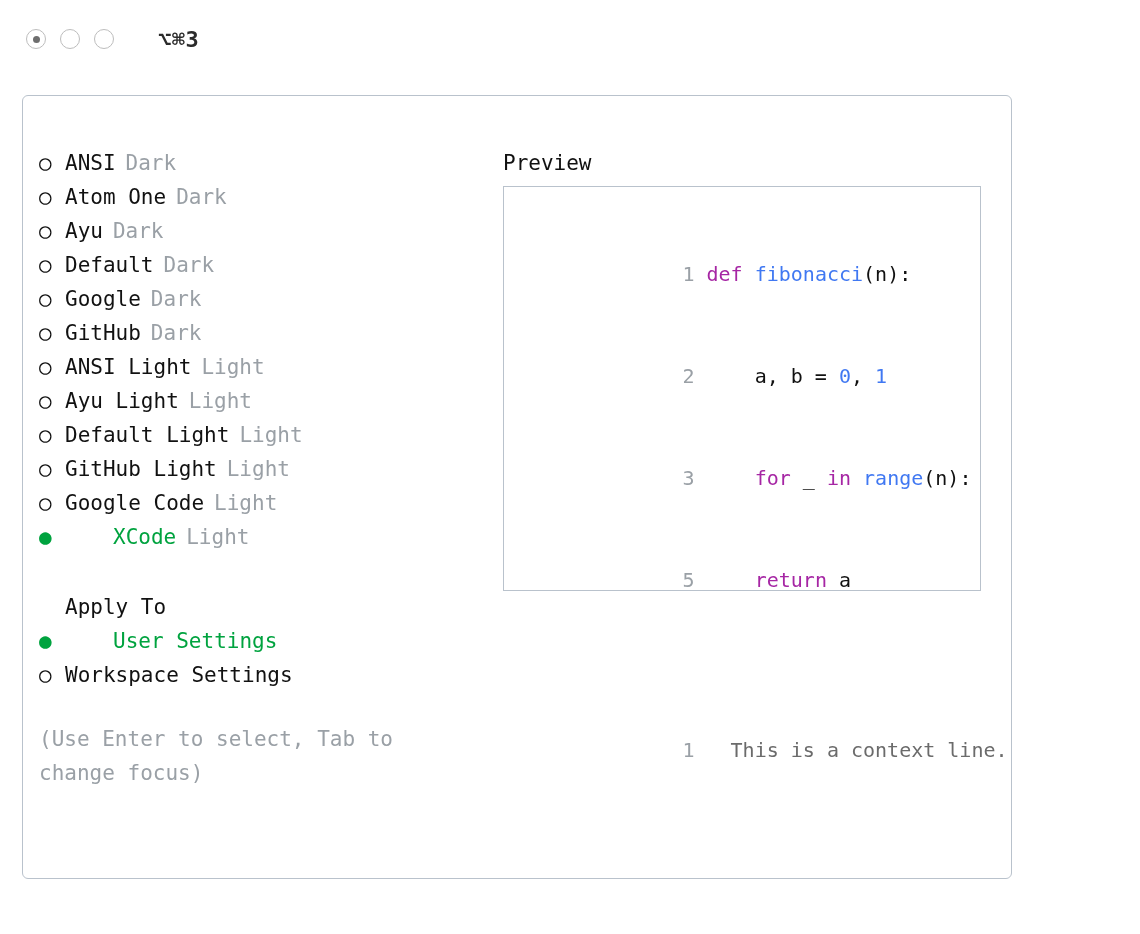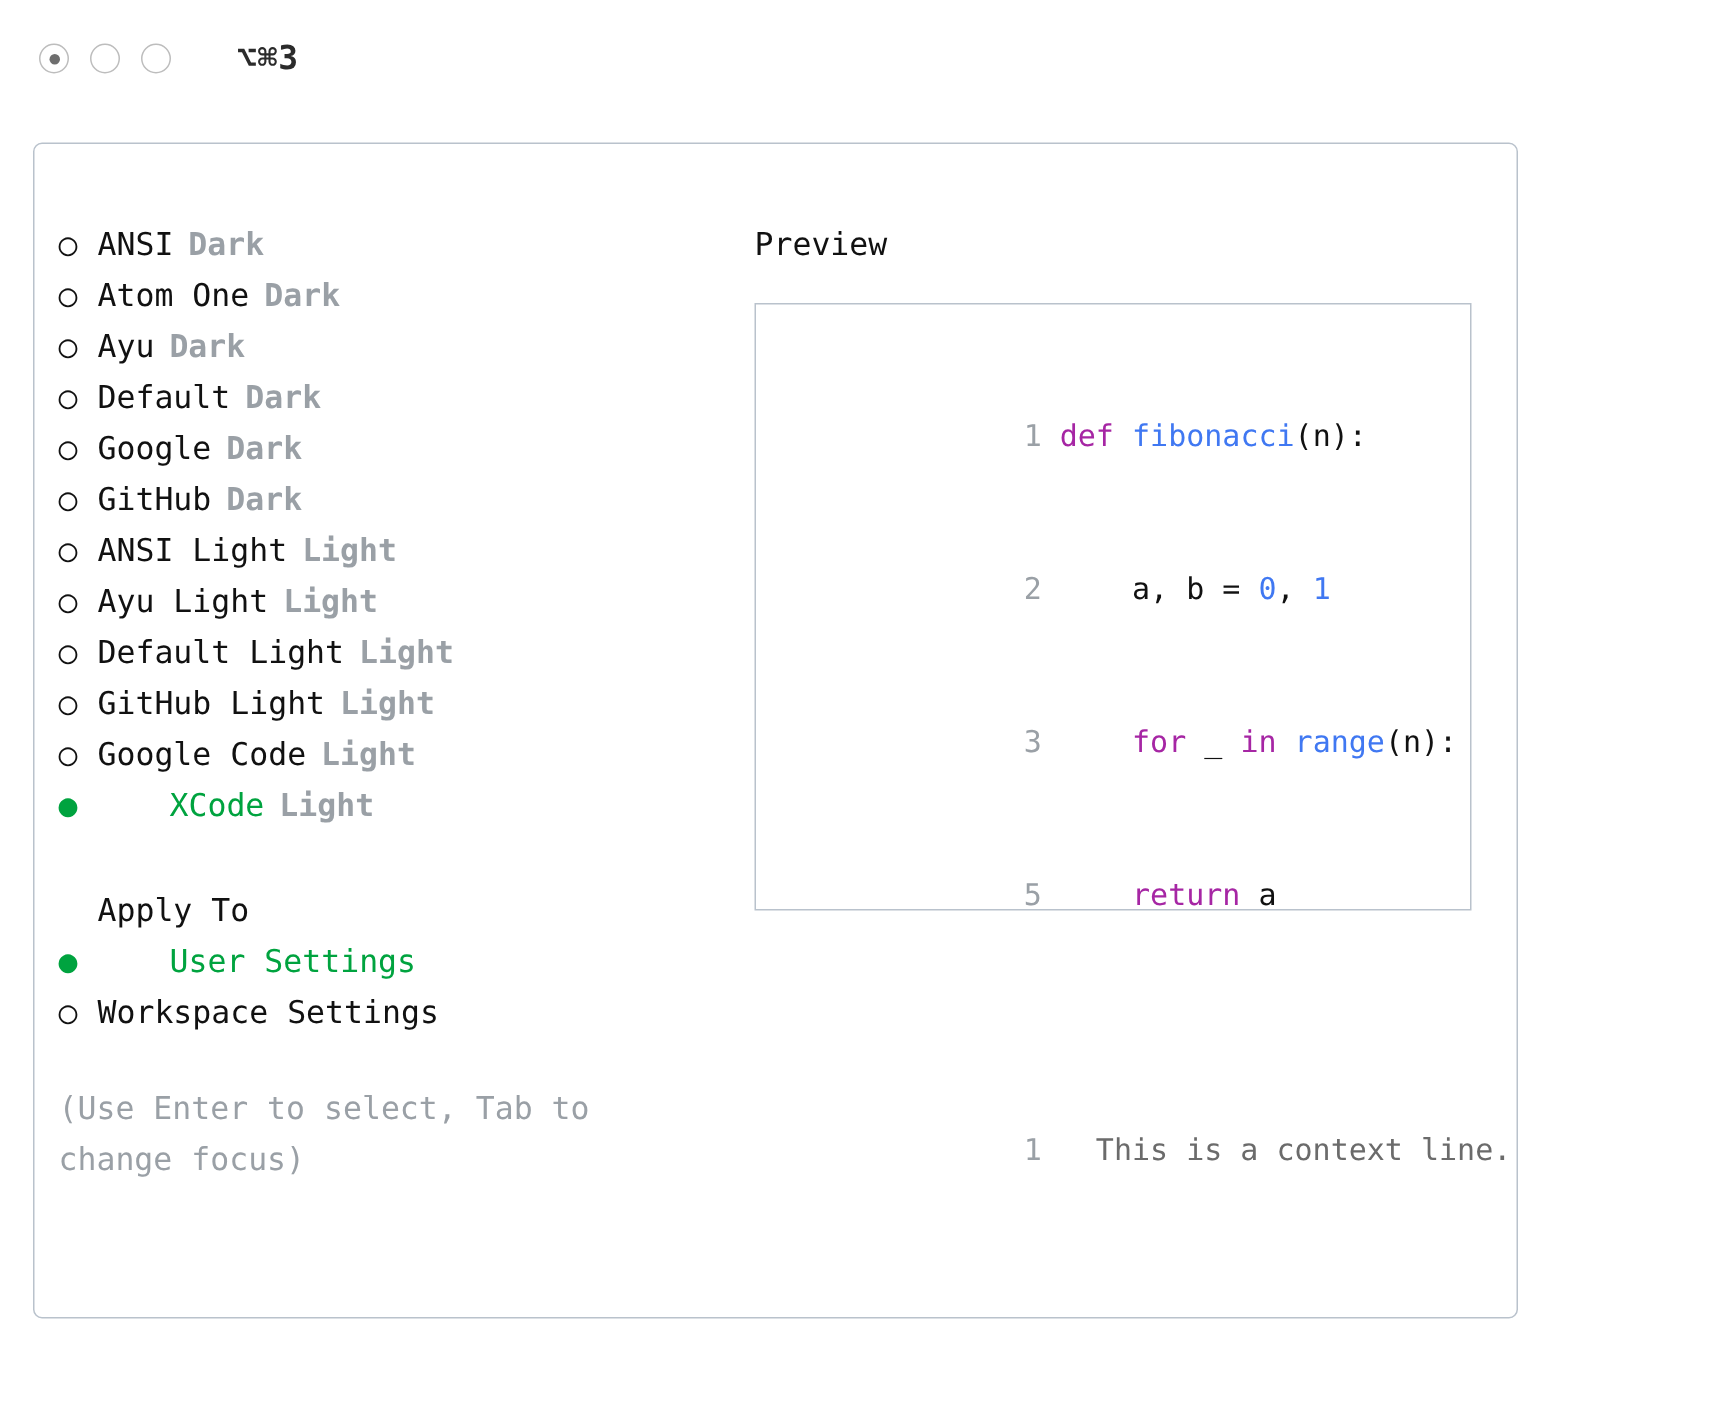--- a/index.html
+++ b/index.html
@@ -108,21 +108,20 @@
     color: #111111;
   }
   .marker.selected {
     color: #00a33f;
   }
   .theme-name { color: #111111; text-align: right; }
   .theme-row.selected .theme-name { color: #00a33f; margin-left: 48px; }
   .theme-kind {
     color: #9aa0a6;
     margin-left: 10px;
-    font-weight: bold;
   }
   .section-gap { height: 36px; }
   .apply-title {
     font-size: 21px;
     line-height: 34px;
     color: #111111;
     white-space: pre;
     padding-left: 26px;
   }
   .hint {
@@ -133,21 +132,21 @@
     width: 420px;
     white-space: pre-wrap;
   }
   .preview-label {
     font-size: 21px;
     color: #111111;
     line-height: 34px;
     white-space: pre;
   }
   .preview-box {
-    margin-top: 22px;
+    margin-top: 6px;
     width: 478px;
     height: 405px;
     border: 1px solid #b9c2cc;
     box-sizing: border-box;
     padding: 36px 0 0 18px;
     background: #ffffff;
   }
   .code-line {
     font-size: 20px;
     line-height: 34px;

